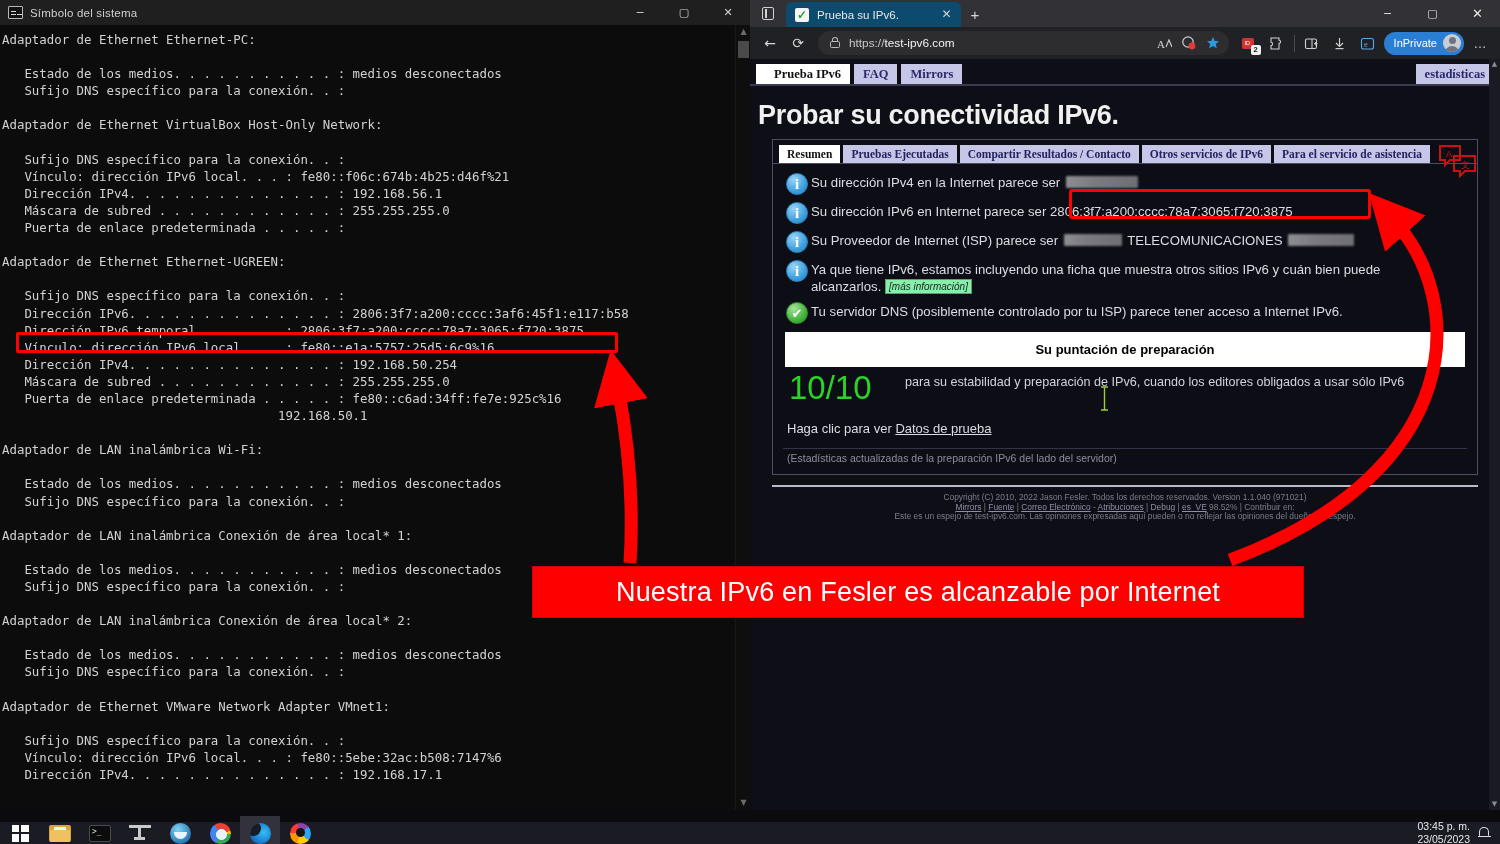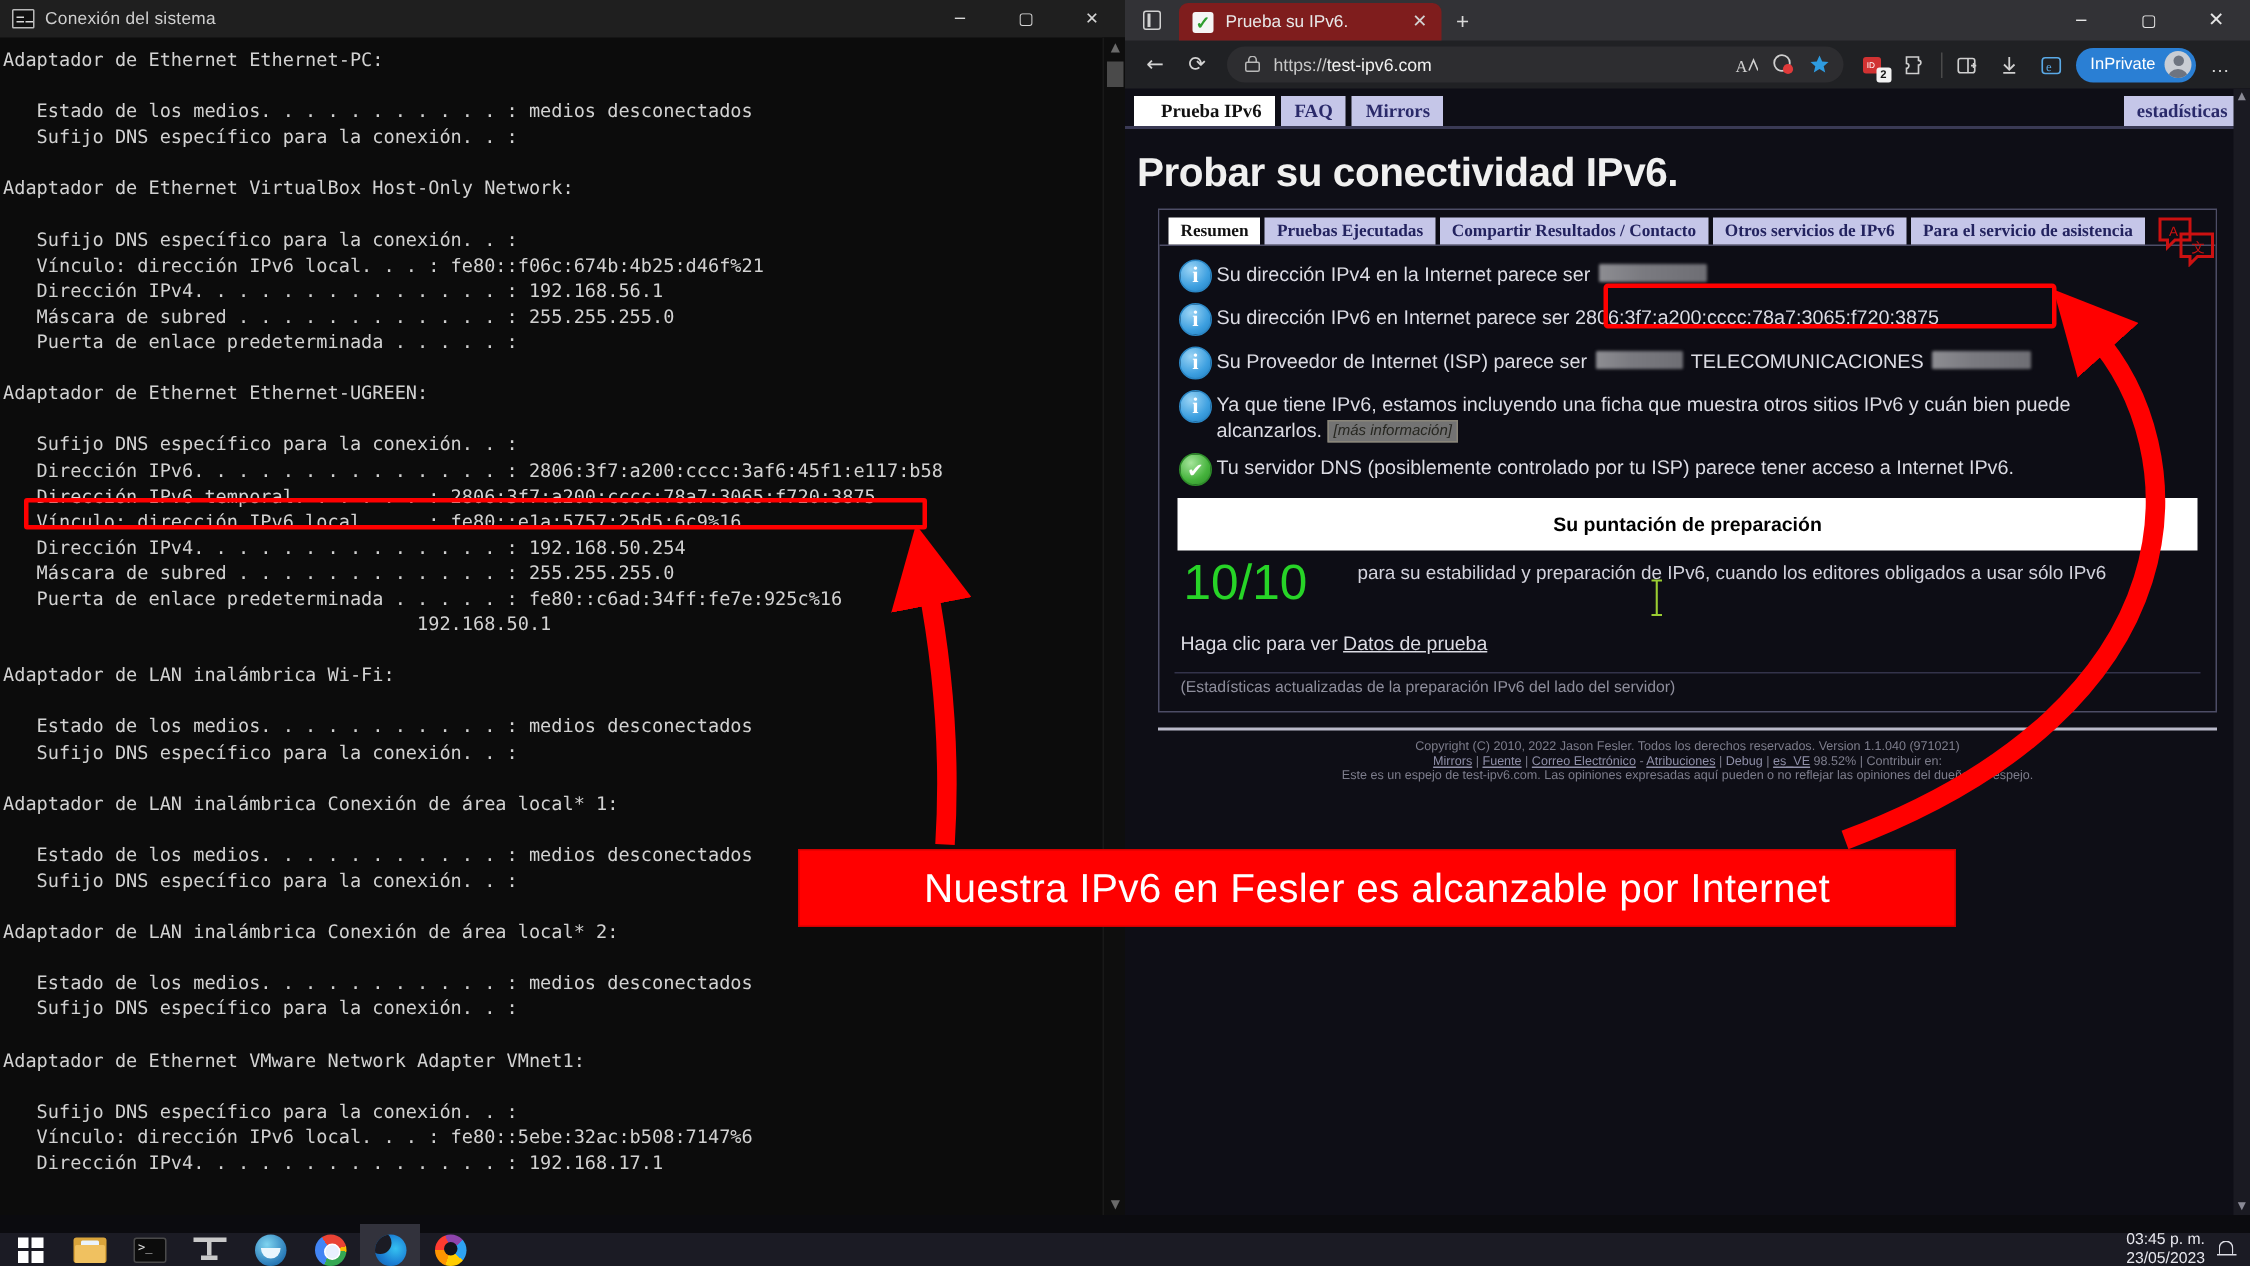--- a/index.html
+++ b/index.html
@@ -68,21 +68,21 @@
   #tab-list-btn {
     width: 36px; height: 27px; display: flex; align-items: center; justify-content: center;
   }
   #tab-list-btn .glyph {
     width: 12px; height: 13px; border: 1.4px solid #d2d2d2; border-radius: 2px; position: relative;
   }
   #tab-list-btn .glyph::after {
     content: ""; position: absolute; left: 2px; top: 1px; width: 1.6px; height: 9px; background: #d2d2d2;
   }
   .browser-tab {
-    height: 25px; background: #7f1d1d; border-radius: 6px 6px 0 0;
+    height: 25px; background: #0c4a6e; border-radius: 6px 6px 0 0;
     display: flex; align-items: center; padding: 0 6px 0 9px; min-width: 175px; max-width: 185px;
   }
   .tab-favicon {
     width: 14px; height: 14px; background: #f5f5f5; border-radius: 2px; margin-right: 8px;
     position: relative; flex: none;
   }
   .tab-favicon::after {
     content: "✓"; position: absolute; inset: 0; color: #2f9e2f; font-size: 12px;
     text-align: center; line-height: 14px; font-weight: bold;
   }
@@ -229,21 +229,21 @@
     content: "✔"; position: absolute; inset: 0; color: #fff; font-size: 13px;
     text-align: center; line-height: 22px;
   }
   .row-text { color: #dcdce4; font-size: 13.2px; line-height: 17px; padding-top: 2px; }
   .redacted {
     display: inline-block; height: 12px; vertical-align: -1px;
     background: linear-gradient(90deg,#8d8d92,#7a7a80 40%,#6e6e74);
     filter: blur(1.2px); border-radius: 1px; margin: 0 2px;
   }
   .moreinfo {
-    display: inline-block; background: #737373; color: #262620; font-size: 10px;
+    display: inline-block; background: #86efac; color: #262620; font-size: 10px;
     font-style: italic; padding: 0 3px; border: 1px solid #8a867a; line-height: 13px;
     vertical-align: 1px;
   }
   #ipv6-value-box {
     position: absolute; left: 296px; top: 25px; width: 302px; height: 30px;
     border: 3px solid #ff0000; border-radius: 3px; pointer-events: none;
   }
   #score-banner {
     background: #fff; color: #000; text-align: center; font-size: 13px; font-weight: bold;
     padding: 10px 0; margin: 8px 2px 4px 2px; font-family: "Liberation Sans", sans-serif;
@@ -359,21 +359,21 @@
   #notif-ico .clap { position: absolute; left: 1.5px; top: 11px; width: 13px; height: 1.4px; background: #dcdce4; }
 </style>
 </head>
 <body>
 
 <div id="screen">
 
   <div id="cmd">
     <div id="cmd-titlebar">
       <div id="cmd-icon"></div>
-      <div id="cmd-title">Conexión del sistema</div>
+      <div id="cmd-title">Símbolo del sistema</div>
       <div class="cmd-ctrl">─</div>
       <div class="cmd-ctrl">▢</div>
       <div class="cmd-ctrl">✕</div>
     </div>
     <div id="cmd-body">Adaptador de Ethernet Ethernet-PC:
 
    Estado de los medios. . . . . . . . . . . : medios desconectados
    Sufijo DNS específico para la conexión. . :
 
 Adaptador de Ethernet VirtualBox Host-Only Network:

